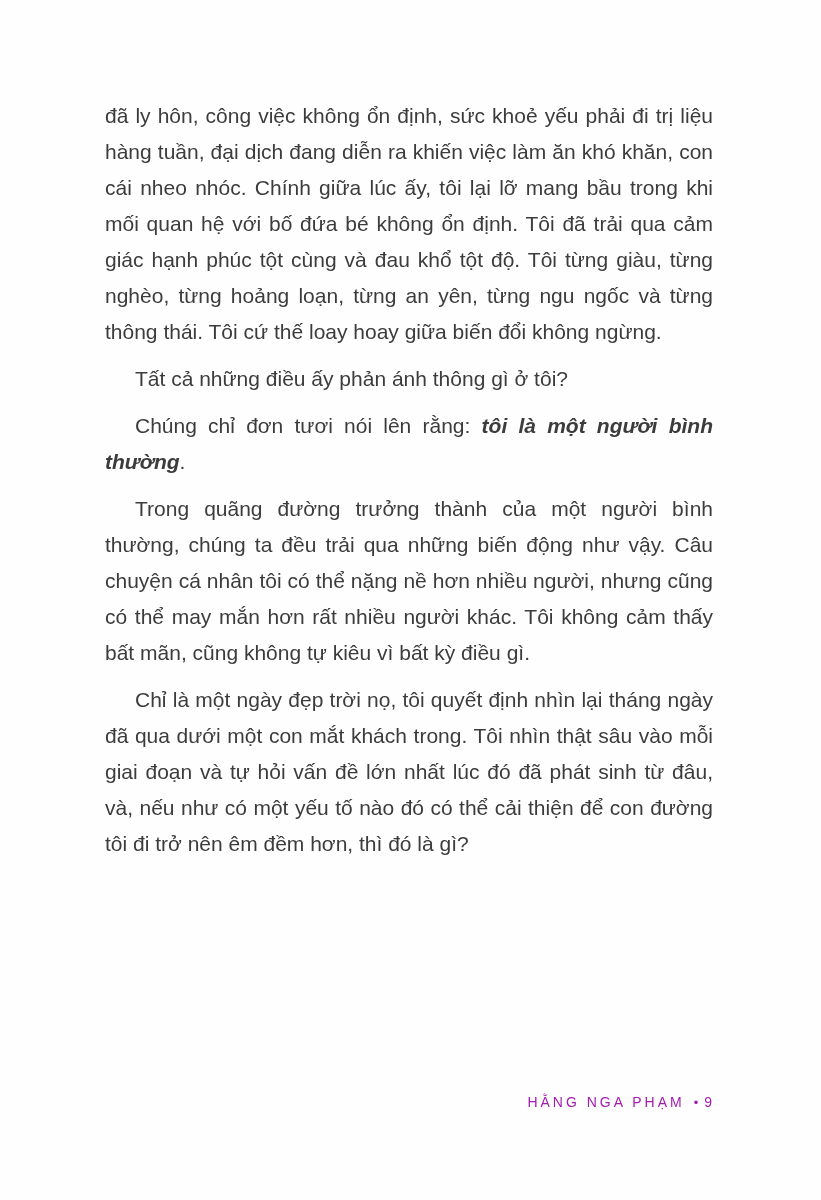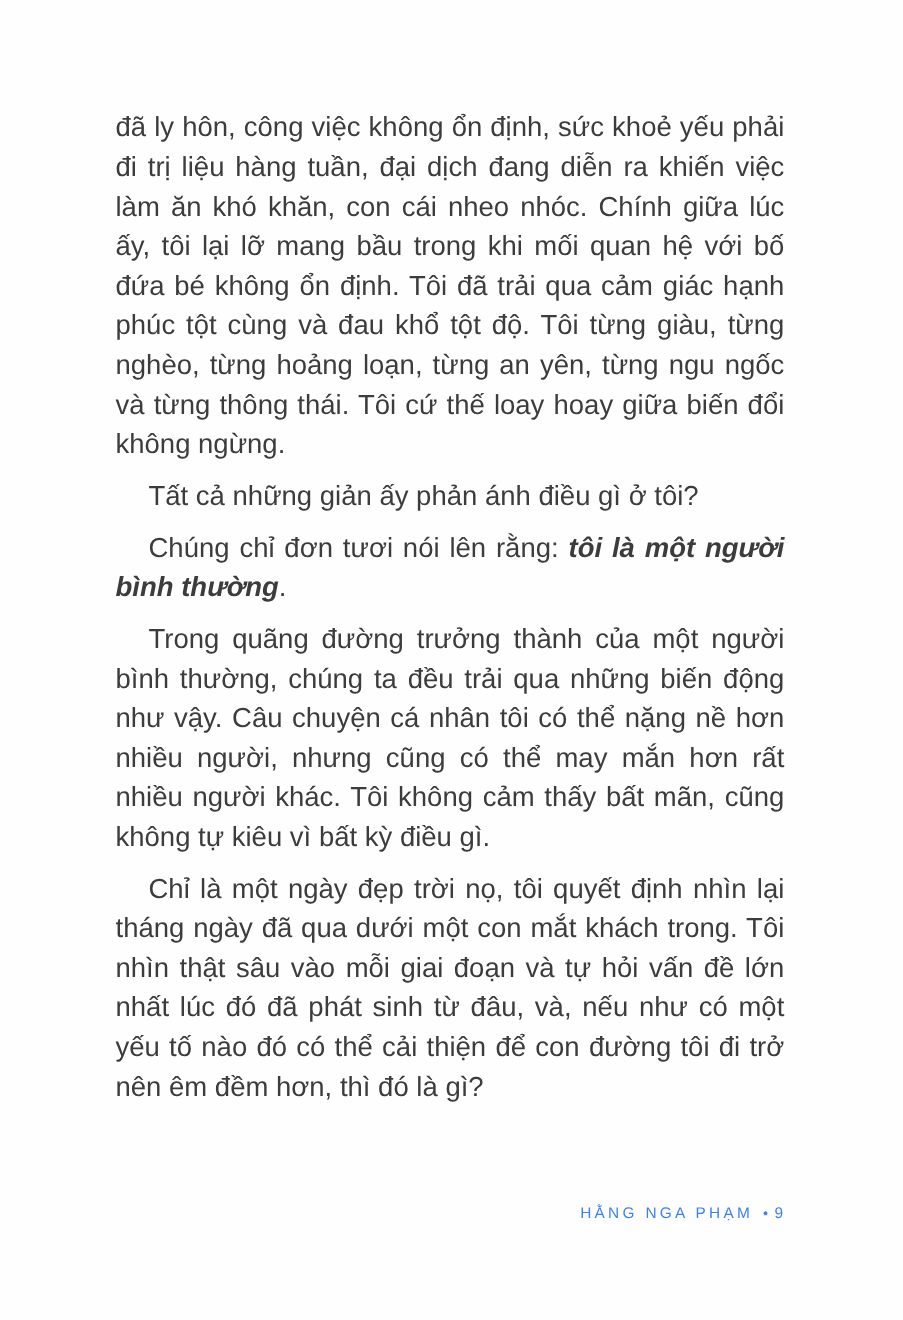--- a/index.html
+++ b/index.html
@@ -14,21 +14,21 @@
     background: #fefefe;
     overflow: hidden;
     font-family: "Liberation Sans", "DejaVu Sans", sans-serif;
   }
   .text-block {
     position: absolute;
     left: 105px;
     top: 98px;
     width: 608px;
     color: #3c3c3c;
-    font-size: 25px;
+    font-size: 21px;
     line-height: 36px;
     text-align: justify;
   }
   .text-block p {
     margin: 0;
   }
   .text-block p + p {
     margin-top: 11px;
   }
   .text-block p.indent {
@@ -57,23 +57,23 @@
     letter-spacing: 0;
   }
 </style>
 </head>
 <body>
 
 <div class="page" style="background: rgb(254, 254, 254);">
 
   <div class="text-block" id="paragraph-container" style="color: rgb(60, 60, 60);">
       <p><span>đã ly hôn, công việc không ổn định, sức khoẻ yếu phải đi trị liệu hàng tuần, đại dịch đang diễn ra khiến việc làm ăn khó khăn, con cái nheo nhóc. Chính giữa lúc ấy, tôi lại lỡ mang bầu trong khi mối quan hệ với bố đứa bé không ổn định. Tôi đã trải qua cảm giác hạnh phúc tột cùng và đau khổ tột độ. Tôi từng giàu, từng nghèo, từng hoảng loạn, từng an yên, từng ngu ngốc và từng thông thái. Tôi cứ thế loay hoay giữa biến đổi không ngừng.</span></p>
-      <p class="indent"><span>Tất cả những giản ấy phản ánh điều gì ở tôi?</span></p>
+      <p class="indent"><span>Tất cả những điều ấy phản ánh thông gì ở tôi?</span></p>
       <p class="indent"><span>Chúng chỉ đơn tươi nói lên rằng: </span><span class="seg-bold-italic">tôi là một người bình thường</span><span>.</span></p>
       <p class="indent"><span>Trong quãng đường trưởng thành của một người bình thường, chúng ta đều trải qua những biến động như vậy. Câu chuyện cá nhân tôi có thể nặng nề hơn nhiều người, nhưng cũng có thể may mắn hơn rất nhiều người khác. Tôi không cảm thấy bất mãn, cũng không tự kiêu vì bất kỳ điều gì.</span></p>
       <p class="indent"><span>Chỉ là một ngày đẹp trời nọ, tôi quyết định nhìn lại tháng ngày đã qua dưới một con mắt khách trong. Tôi nhìn thật sâu vào mỗi giai đoạn và tự hỏi vấn đề lớn nhất lúc đó đã phát sinh từ đâu, và, nếu như có một yếu tố nào đó có thể cải thiện để con đường tôi đi trở nên êm đềm hơn, thì đó là gì?</span></p>
     </div>
 
-  <div class="footer" style="color: #3b82f6; margin-left: 24px;">
+  <div class="footer" style="color: #a21caf; margin-left: 24px;">
     <span>HẰNG NGA PHẠM</span><span class="bullet">•</span><span class="page-num">9</span>
   </div>
 
 </div>
 
 </body></html>

